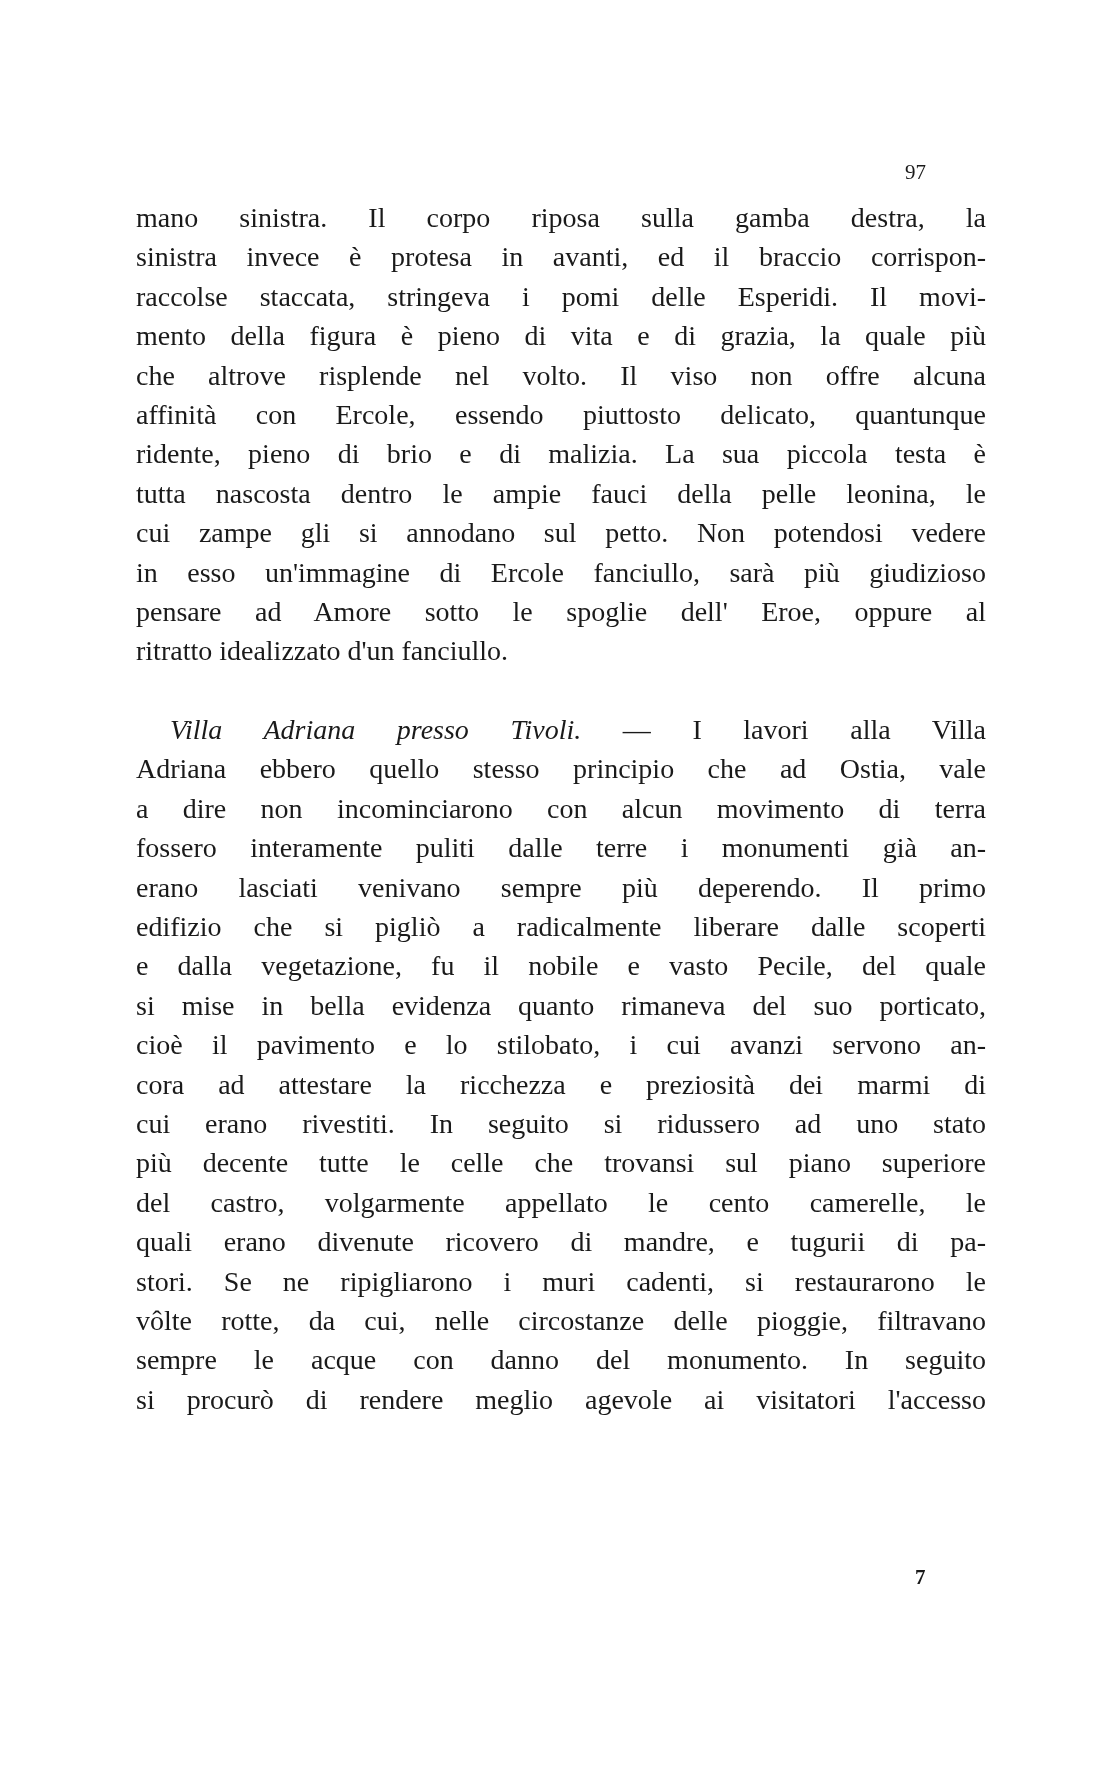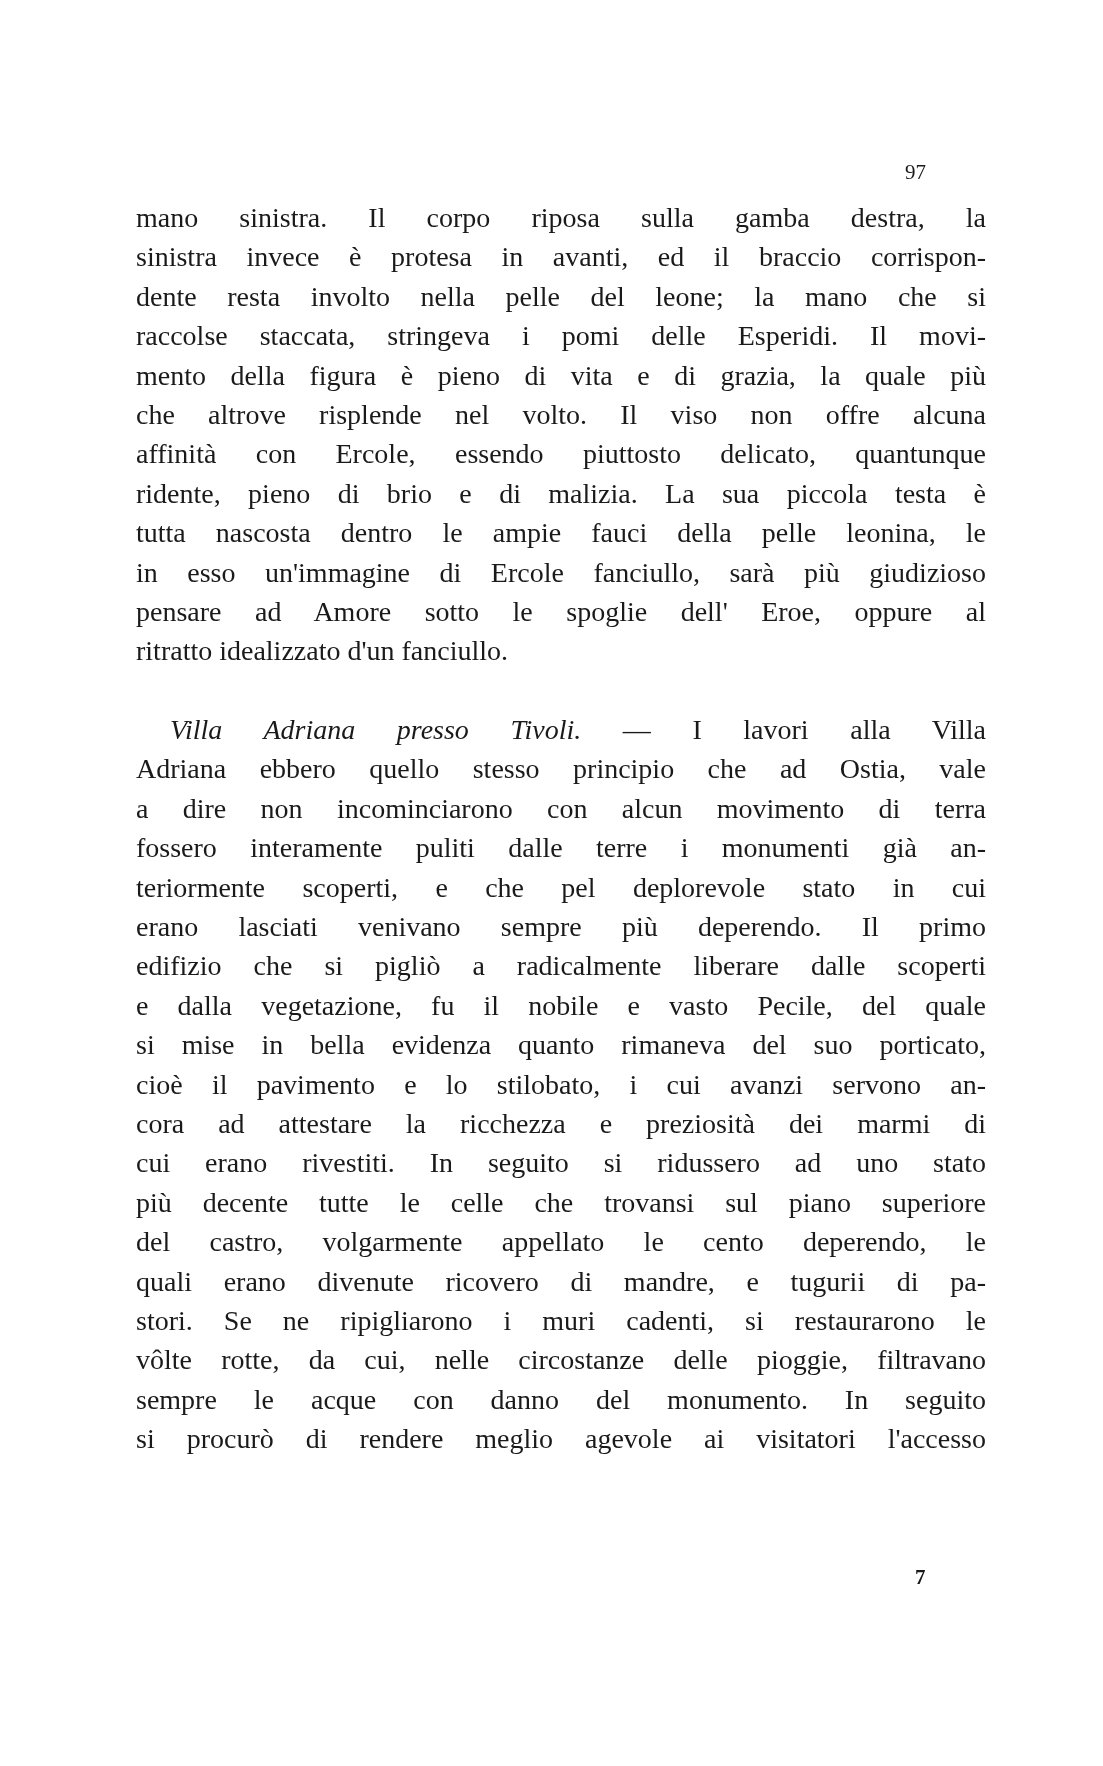--- a/index.html
+++ b/index.html
@@ -17,47 +17,46 @@
 </style>
 </head>
 <body>
 
 <div class="page-num">97</div>
 
 <div class="text">
   <div>
     <span class="line">mano sinistra. Il corpo riposa sulla gamba destra, la</span>
     <span class="line">sinistra invece è protesa in avanti, ed il braccio corrispon-</span>
-    <span class="line">dente resta involto nella pelle del leone; la mano che si</span>
     <span class="line">raccolse staccata, stringeva i pomi delle Esperidi. Il movi-</span>
     <span class="line">mento della figura è pieno di vita e di grazia, la quale più</span>
     <span class="line">che altrove risplende nel volto. Il viso non offre alcuna</span>
     <span class="line">affinità con Ercole, essendo piuttosto delicato, quantunque</span>
     <span class="line">ridente, pieno di brio e di malizia. La sua piccola testa è</span>
     <span class="line">tutta nascosta dentro le ampie fauci della pelle leonina, le</span>
+    <span class="line">cui zampe gli si annodano sul petto. Non potendosi vedere</span>
     <span class="line">in esso un'immagine di Ercole fanciullo, sarà più giudizioso</span>
     <span class="line">pensare ad Amore sotto le spoglie dell' Eroe, oppure al</span>
     <span class="line last">ritratto idealizzato d'un fanciullo.</span>
   </div>
   <div class="gap"></div>
   <div>
     <span class="line indent"><span class="it">Villa Adriana presso Tivoli.</span><span> — I lavori alla Villa</span></span>
     <span class="line">Adriana ebbero quello stesso principio che ad Ostia, vale</span>
     <span class="line">a dire non incominciarono con alcun movimento di terra</span>
     <span class="line">fossero interamente puliti dalle terre i monumenti già an-</span>
-    <span class="line">teriormente scoperti, e che pel deplorevole stato in cui</span>
     <span class="line">erano lasciati venivano sempre più deperendo. Il primo</span>
     <span class="line">edifizio che si pigliò a radicalmente liberare dalle scoperti</span>
     <span class="line">e dalla vegetazione, fu il nobile e vasto Pecile, del quale</span>
     <span class="line">si mise in bella evidenza quanto rimaneva del suo porticato,</span>
     <span class="line">cioè il pavimento e lo stilobato, i cui avanzi servono an-</span>
     <span class="line">cora ad attestare la ricchezza e preziosità dei marmi di</span>
     <span class="line">cui erano rivestiti. In seguito si ridussero ad uno stato</span>
     <span class="line">più decente tutte le celle che trovansi sul piano superiore</span>
-    <span class="line">del castro, volgarmente appellato le cento deperendo, le</span>
+    <span class="line">del castro, volgarmente appellato le cento camerelle, le</span>
     <span class="line">quali erano divenute ricovero di mandre, e tugurii di pa-</span>
     <span class="line">stori. Se ne ripigliarono i muri cadenti, si restaurarono le</span>
     <span class="line">vôlte rotte, da cui, nelle circostanze delle pioggie, filtravano</span>
     <span class="line">sempre le acque con danno del monumento. In seguito</span>
     <span class="line">si procurò di rendere meglio agevole ai visitatori l'accesso</span>
   </div>
 </div>
 
 <div class="sig">7</div>
 

